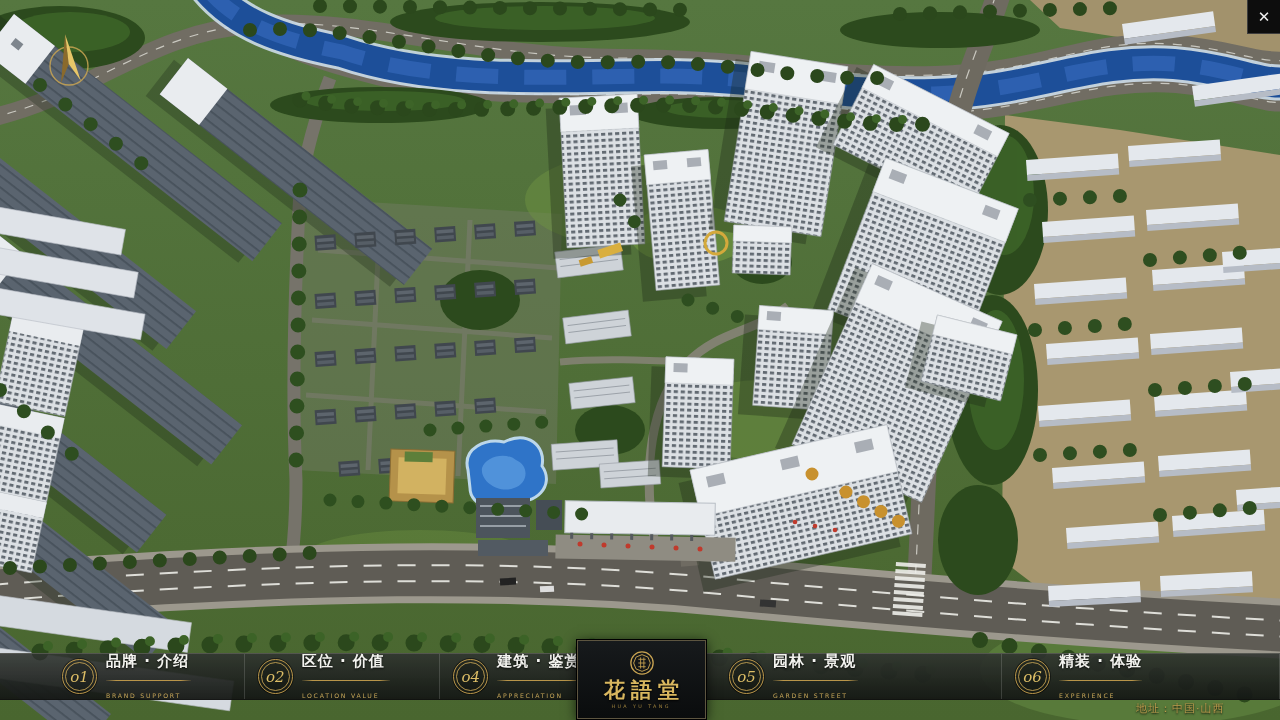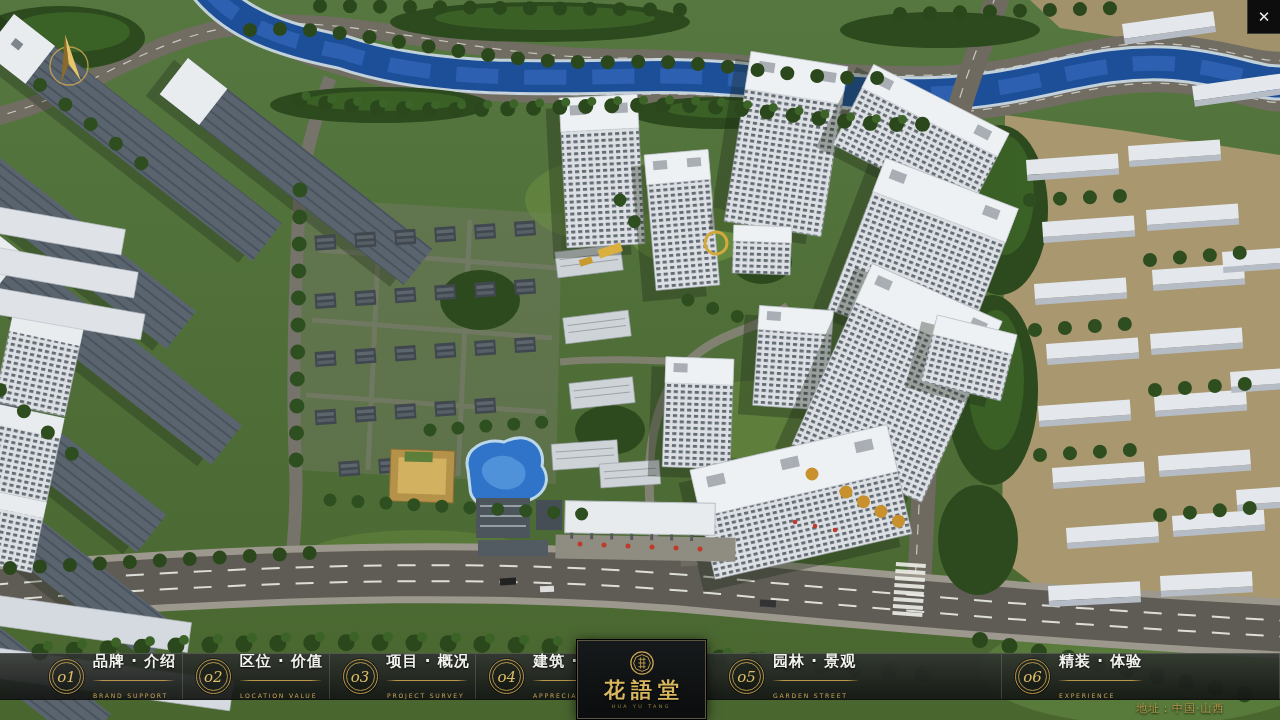--- a/index.html
+++ b/index.html
@@ -5,21 +5,21 @@
   html,body{margin:0;padding:0;width:1280px;height:720px;overflow:hidden;background:#000;
     font-family:"DejaVu Sans",sans-serif;}
   .stage{position:relative;width:1280px;height:720px;overflow:hidden;background:#4a6834;}
   .scene{position:absolute;inset:0;display:block;}
 
   
   .navbar{position:absolute;left:0;right:0;top:653px;height:45px;
     background:linear-gradient(180deg,rgba(48,52,48,.9),rgba(20,23,20,.95));
     border-top:1px solid rgba(225,225,215,.3);border-bottom:1px solid rgba(0,0,0,.65);z-index:4;}
   .group{position:absolute;top:0;bottom:0;display:flex;align-items:stretch;}
-  .group.left{left:0;width:578px;padding-left:36px;justify-content:space-between;}
+  .group.left{left:13px;width:578px;padding-left:36px;justify-content:space-between;}
   .group.right{left:702px;right:0;padding-left:14px;border-right:1px solid rgba(255,255,255,.15);}
   .item{flex:1;display:flex;align-items:center;gap:9px;padding-left:13px;cursor:pointer;min-width:0;}
   .item + .item{border-left:1px solid rgba(255,255,255,.15);margin-left:8px;}
   .badge{position:relative;flex:none;width:33px;height:33px;border-radius:50%;
     border:1px solid #b99549;background:rgba(8,10,8,.3);
     display:flex;align-items:center;justify-content:center;box-shadow:0 0 0 1px rgba(0,0,0,.45);}
   .badge::before{content:"";position:absolute;inset:2px;border:1px solid rgba(205,168,86,.85);border-radius:50%;}
   .badge i{font:italic 15px "DejaVu Serif",serif;color:#dcbd66;}
   .txt{display:flex;flex-direction:column;min-width:0;gap:9px;}
   .zh{font-weight:bold;font-size:15px;line-height:1.1;color:#f3f3ef;letter-spacing:1px;
@@ -444,30 +444,20 @@
             <i>o2</i>
           </span>
       <span class="txt">
             <span class="zh">区位 · 价值</span>
             <span class="rule"></span>
             <span class="en">LOCATION VALUE</span>
           </span>
     </div>
     <div class="item">
       <span class="badge">
-            <i>o3</i>
-          </span>
-      <span class="txt">
-            <span class="zh">项目 · 概况</span>
-            <span class="rule"></span>
-            <span class="en">PROJECT SURVEY</span>
-          </span>
-    </div>
-    <div class="item">
-      <span class="badge">
             <i>o4</i>
           </span>
       <span class="txt">
             <span class="zh">建筑 · 鉴赏</span>
             <span class="rule"></span>
             <span class="en">APPRECIATION</span>
           </span>
     </div>
   </div>
   <div class="group right">

